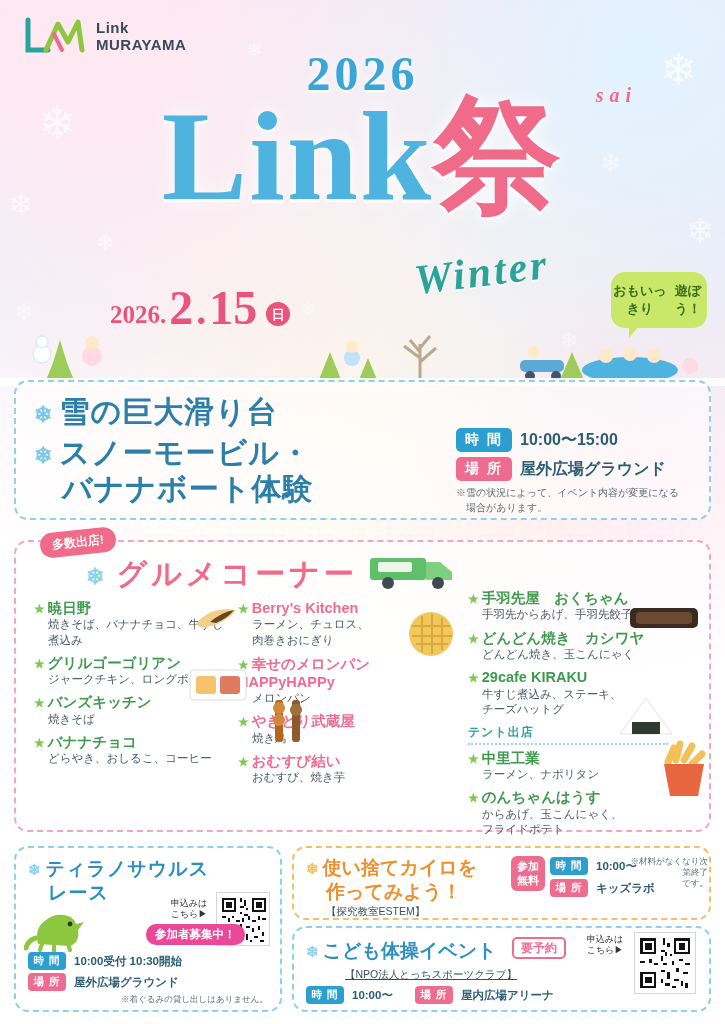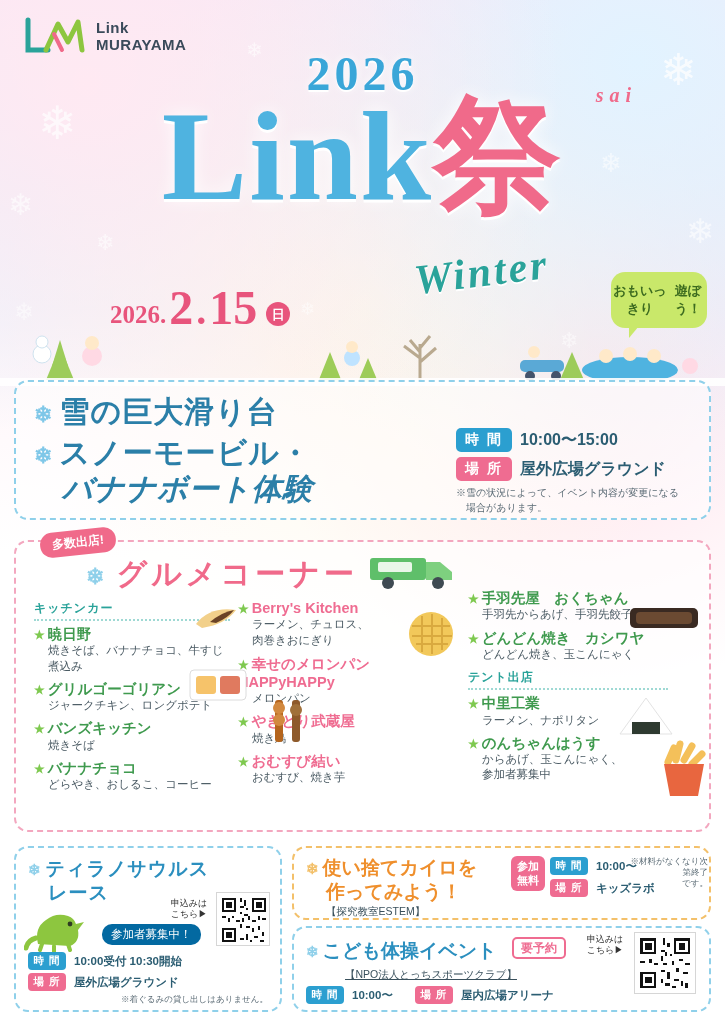--- a/index.html
+++ b/index.html
@@ -137,22 +137,22 @@
   .dino-panel {
     left:14px; top:846px; width:268px; height:166px;
     background:rgba(255,255,255,.62); border:2px dashed #8fd0ea;
   }
   .dino-h {
     font-family:"Liberation Serif", serif; font-weight:bold;
     color:#2b8fbf; font-size:19px; line-height:1.2; letter-spacing:1px;
   }
   .dino-h .flk { color:#8fd0ea; font-size:15px; margin-right:4px; }
   .recruit {
-    display:inline-block; background:#0369a1; color:#fff;
-    font-size:11.5px; font-weight:normal; border-radius:10px; padding:3px 9px;
+    display:inline-block; background:#ec4899; color:#fff;
+    font-size:11.5px; font-weight:bold; border-radius:10px; padding:3px 9px;margin-left:44px;
   }
   .qr { width:54px; height:54px; background:#fff; padding:3px; border:1px solid #d6d6d6; }
   .qr svg { display:block; }
   .apply-lbl { font-size:9px; color:#333; text-align:center; line-height:1.25; }
 
   .kairo-panel {
     left:292px; top:846px; width:419px; height:74px;
     background:rgba(255,255,255,.62); border:2px dashed #f3c06a;
   }
   .kairo-h {
@@ -280,21 +280,21 @@
   </div>
 
   <div class="panel snow-panel">
     <div style="position:absolute;left:18px;top:12px;">
       <div class="snow-h">
         <span class="flk">❄</span><span>雪の巨大滑り台</span>
       </div>
       <div class="snow-h" style="margin-top:4px;">
         <span class="flk">❄</span><span>スノーモービル・</span>
       </div>
-      <div class="snow-h" style="padding-left:28px;font-style:italic;">
+      <div class="snow-h" style="padding-left:28px;">
         <span>バナナボート体験</span>
       </div>
     </div>
     <div style="position:absolute;left:440px;top:46px;">
       <div class="info-row">
         <span class="tag">時 間</span>
         <span class="info-val">10:00〜15:00</span>
       </div>
       <div class="info-row">
         <span class="tag pink">場 所</span>
@@ -315,21 +315,20 @@
       <svg width="92" height="40" viewBox="0 0 92 40">
         <rect x="2" y="8" width="56" height="22" rx="3" fill="#5fbf6a"></rect>
         <path d="M58 12 h14 l12 10 v8 h-26 z" fill="#7ed07f"></path>
         <rect x="10" y="12" width="34" height="10" rx="2" fill="#eaf7e9"></rect>
         <circle cx="20" cy="33" r="6" fill="#3f4a52"></circle>
         <circle cx="70" cy="33" r="6" fill="#3f4a52"></circle>
       </svg>
     </div>
 
     <div style="position:absolute;left:18px;top:58px;width:196px;">
-      <div class="cat">キッチンカー</div>
       <div class="col-green">
         <div class="shop">
           <div class="shop-name"><span class="star">★</span><span>暁日野</span></div>
           <div class="shop-desc">焼きそば、バナナチョコ、牛すじ煮込み</div>
         </div>
         <div class="shop">
           <div class="shop-name"><span class="star">★</span><span>グリルゴーゴリアン</span></div>
           <div class="shop-desc">ジャークチキン、ロングポテト</div>
         </div>
         <div class="shop">
@@ -368,31 +367,36 @@
     <div style="position:absolute;left:452px;top:48px;width:200px;">
       <div class="col-green">
         <div class="shop">
           <div class="shop-name"><span class="star">★</span><span>手羽先屋　おくちゃん</span></div>
           <div class="shop-desc">手羽先からあげ、手羽先餃子</div>
         </div>
         <div class="shop">
           <div class="shop-name"><span class="star">★</span><span>どんどん焼き　カシワヤ</span></div>
           <div class="shop-desc">どんどん焼き、玉こんにゃく</div>
         </div>
+        <div class="shop">
+          <div class="shop-name"><span class="star">★</span><span>29cafe KIRAKU</span></div>
+          <div class="shop-desc" style="white-space:pre-line;">牛すじ煮込み、ステーキ、
+チーズハットグ</div>
+        </div>
       </div>
       <div class="cat" style="margin-top:6px;">テント出店</div>
       <div class="col-green">
         <div class="shop">
           <div class="shop-name"><span class="star">★</span><span>中里工業</span></div>
           <div class="shop-desc">ラーメン、ナポリタン</div>
         </div>
         <div class="shop">
           <div class="shop-name"><span class="star">★</span><span>のんちゃんはうす</span></div>
           <div class="shop-desc" style="white-space:pre-line;">からあげ、玉こんにゃく、
-参加者募集中</div>
+フライドポテト</div>
         </div>
       </div>
     </div>
 
     <div style="position:absolute;left:174px;top:62px;">
       <svg width="52" height="26" viewBox="0 0 52 26">
           <path d="M6 20 q14 -18 40 -14 q-10 14 -34 18 z" fill="#f2d08a"></path>
           <path d="M20 18 q12 -10 24 -12 q-6 8 -18 13 z" fill="#6b4326"></path>
         </svg>
     </div>

